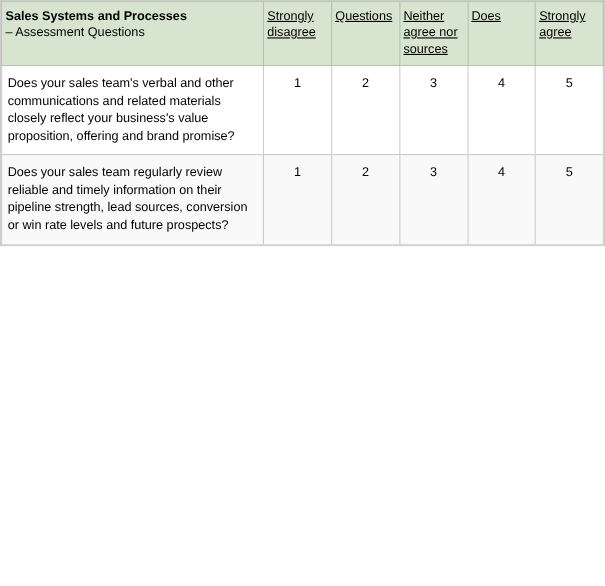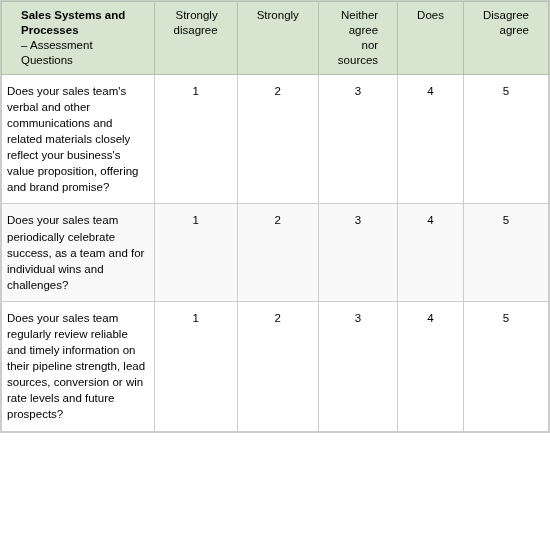--- a/index.html
+++ b/index.html
@@ -19,37 +19,38 @@
     }
     table {
       width: 100%;
       border-collapse: collapse;
     }
     thead tr {
       background-color: #d6e4d0;
     }
     thead th {
       border: 1px solid #b0c4aa;
-      padding: 6px 19px;
+      padding: 6px 3px;
       vertical-align: top;
       font-weight: normal;
       font-size: 11.5px;
       line-height: 1.3;
     }
     thead th.col-question {
       width: 240px;
       text-align: left;
       font-weight: bold;
     }
     thead th.col-question span {
       font-weight: normal;
     }
     thead th.col-rating {
       width: 62px;
-      text-align: right;
+      text-align: left;
+      text-decoration: underline;
     }
     tbody tr {
       background-color: #fff;
     }
     tbody tr:nth-child(even) {
       background-color: #f9f9f9;
     }
     tbody td {
       border: 1px solid #ccc;
       padding: 8px 5px;
@@ -73,44 +74,36 @@
     <thead>
       <tr>
         <th class="col-question">
           <span><strong>Sales Systems and Processes</strong><br>
           <span>– Assessment Questions</span></span>
         </th>
         <th class="col-rating">
           <span>Strongly disagree</span>
         </th>
         <th class="col-rating">
-          <span>Strongly</span>
+          <span>Questions</span>
         </th>
         <th class="col-rating">
           <span>Neither agree nor sources</span>
         </th>
         <th class="col-rating">
           <span>Does</span>
         </th>
         <th class="col-rating">
-          <span>Disagree agree</span>
+          <span>Strongly agree</span>
         </th>
       </tr>
     </thead>
     <tbody id="table-body">
     <tr>
           <td class="col-question">Does your sales team's verbal and other communications and related materials closely reflect your business's value proposition, offering and brand promise?</td>
-          <td class="col-rating">1</td>
-          <td class="col-rating">2</td>
-          <td class="col-rating">3</td>
-          <td class="col-rating">4</td>
-          <td class="col-rating">5</td>
-        </tr>
-        <tr>
-          <td class="col-question">Does your sales team periodically celebrate success, as a team and for individual wins and challenges?</td>
           <td class="col-rating">1</td>
           <td class="col-rating">2</td>
           <td class="col-rating">3</td>
           <td class="col-rating">4</td>
           <td class="col-rating">5</td>
         </tr>
         <tr>
           <td class="col-question">Does your sales team regularly review reliable and timely information on their pipeline strength, lead sources, conversion or win rate levels and future prospects?</td>
           <td class="col-rating">1</td>
           <td class="col-rating">2</td>

